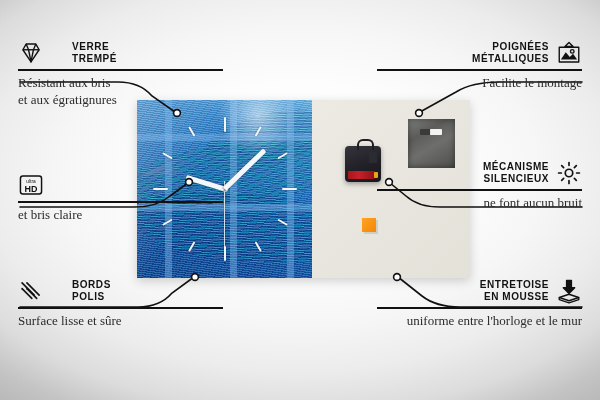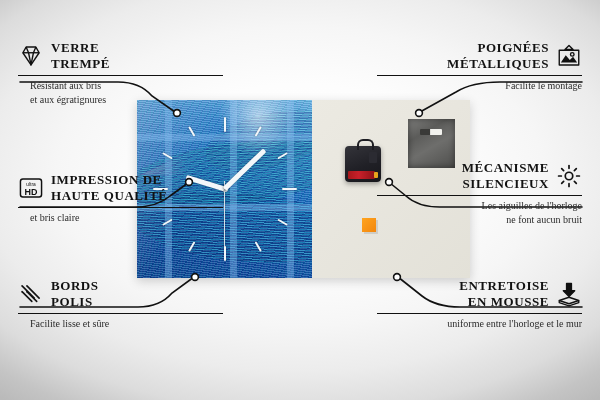--- a/index.html
+++ b/index.html
@@ -116,28 +116,28 @@
   }
 
   
   .callout{position:absolute;width:205px;}
   .callout.left{text-align:left;}
   .callout.right{text-align:right;}
   .headrow{display:flex;align-items:center;gap:7px;}
   .callout.right .headrow{flex-direction:row;justify-content:flex-end;}
   .ico{flex:0 0 auto;width:26px;height:26px;display:block;}
   .ttl{
-    font-family:Liberation Serif, serif;
-    font-weight:bold;font-size:13px;letter-spacing:.55px;
-    color:#121212;line-height:1.22;text-transform:uppercase;
+    font-family:Liberation Sans, sans-serif;
+    font-weight:bold;font-size:10px;letter-spacing:.55px;
+    color:#121212;line-height:1.22;text-transform:uppercase;margin-left:21px;
   }
   .rule{height:1.6px;background:#111;margin:3px 0 3px 0;}
   .sub{
     font-family:"Liberation Serif", serif;
-    font-size:10px;line-height:1.32;color:#2b2b2b;font-style:normal;margin-left:12px;
+    font-size:13px;line-height:1.32;color:#2b2b2b;font-style:normal;
   }
 
   
   #c-verre   {left:18px;  top:40px;}
   #c-impr    {left:18px;  top:172px;}
   #c-bords   {left:18px;  top:278px;}
   #c-poign   {left:377px; top:40px;}
   #c-meca    {left:377px; top:160px;}
   #c-entre   {left:377px; top:278px;}
 </style>
@@ -234,24 +234,20 @@
     </div>
   </div>
 
   <div class="callout left" id="c-impr">
     <div class="headrow">
       <svg class="ico" viewBox="0 0 32 32">
         <rect x="3" y="5" width="26" height="22" rx="3" fill="none" stroke="#111" stroke-width="1.8"></rect>
         <text x="16" y="14" font-family="Liberation Sans, sans-serif" font-size="6" text-anchor="middle" fill="#111">ultra</text>
         <text x="16" y="24" font-family="Liberation Sans, sans-serif" font-size="11" font-weight="bold" text-anchor="middle" fill="#111">HD</text>
       </svg>
-      <div class="ttl">
-        <div>IMPRESSION DE</div>
-        <div>HAUTE QUALITÉ</div>
-      </div>
     </div>
     <div class="rule"></div>
     <div class="sub">
       <div>et bris claire</div>
     </div>
   </div>
 
   <div class="callout left" id="c-bords">
     <div class="headrow">
       <svg class="ico" viewBox="0 0 32 32">
@@ -262,21 +258,21 @@
             <path d="M11,13 L23,25"></path>
         </g>
       </svg>
       <div class="ttl">
         <div>BORDS</div>
         <div>POLIS</div>
       </div>
     </div>
     <div class="rule"></div>
     <div class="sub">
-      <div>Facilite lisse et sûre</div>
+      <div>Surface lisse et sûre</div>
     </div>
   </div>
 
   <div class="callout right" id="c-poign">
     <div class="headrow">
       <div class="ttl">
         <div>POIGNÉES</div>
         <div>MÉTALLIQUES</div>
       </div>
       <svg class="ico" viewBox="0 0 32 32">
@@ -309,21 +305,20 @@
             <path d="M25.4,16 h3.4"></path>
           <path d="M7,7 l2.4,2.4"></path>
             <path d="M22.6,22.6 l2.4,2.4"></path>
           <path d="M25,7 l-2.4,2.4"></path>
             <path d="M9.4,22.6 l-2.4,2.4"></path>
         </g>
       </svg>
     </div>
     <div class="rule"></div>
     <div class="sub">
-      <div>Les aiguilles de l'horloge</div>
       <div>ne font aucun bruit</div>
     </div>
   </div>
 
   <div class="callout right" id="c-entre">
     <div class="headrow">
       <div class="ttl">
         <div>ENTRETOISE</div>
         <div>EN MOUSSE</div>
       </div>

